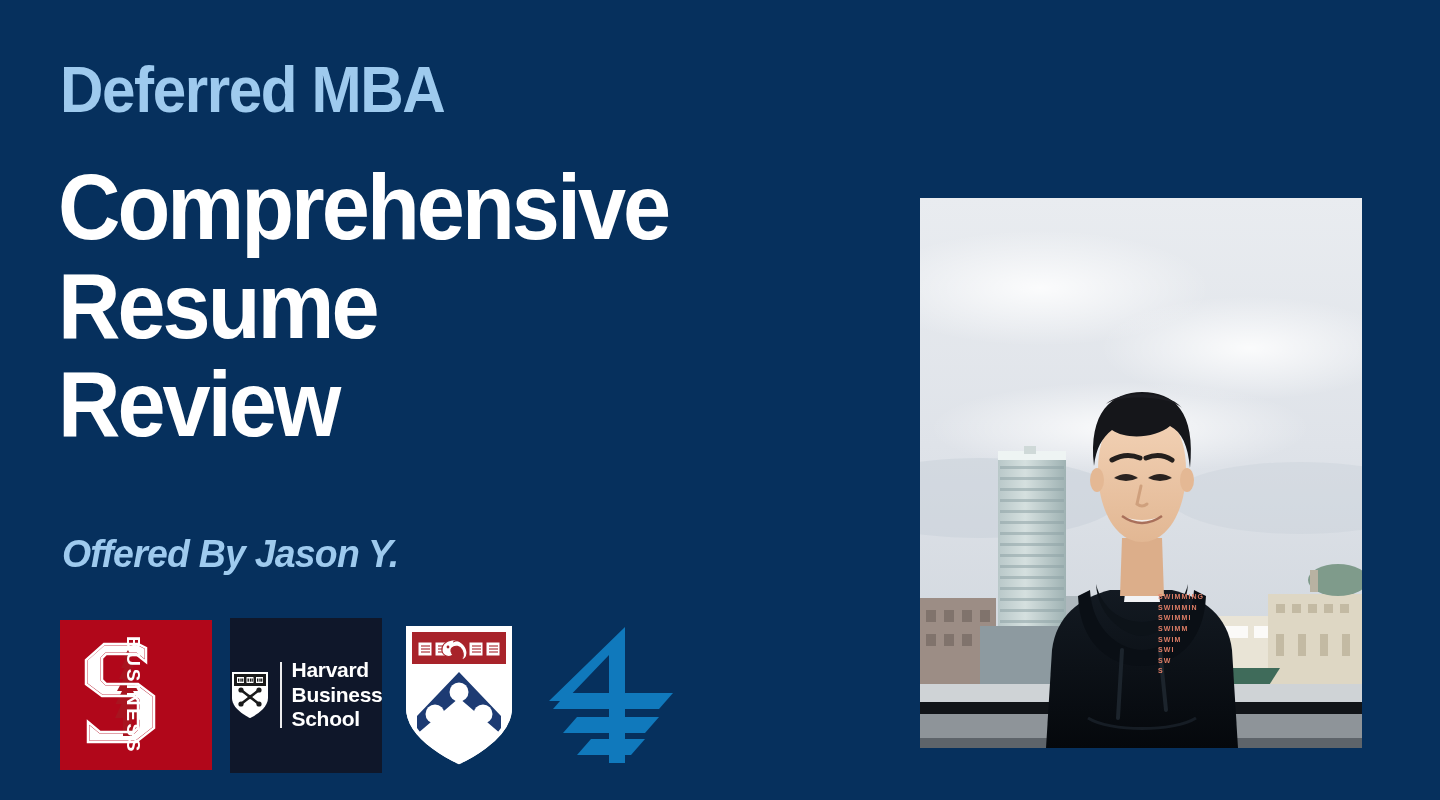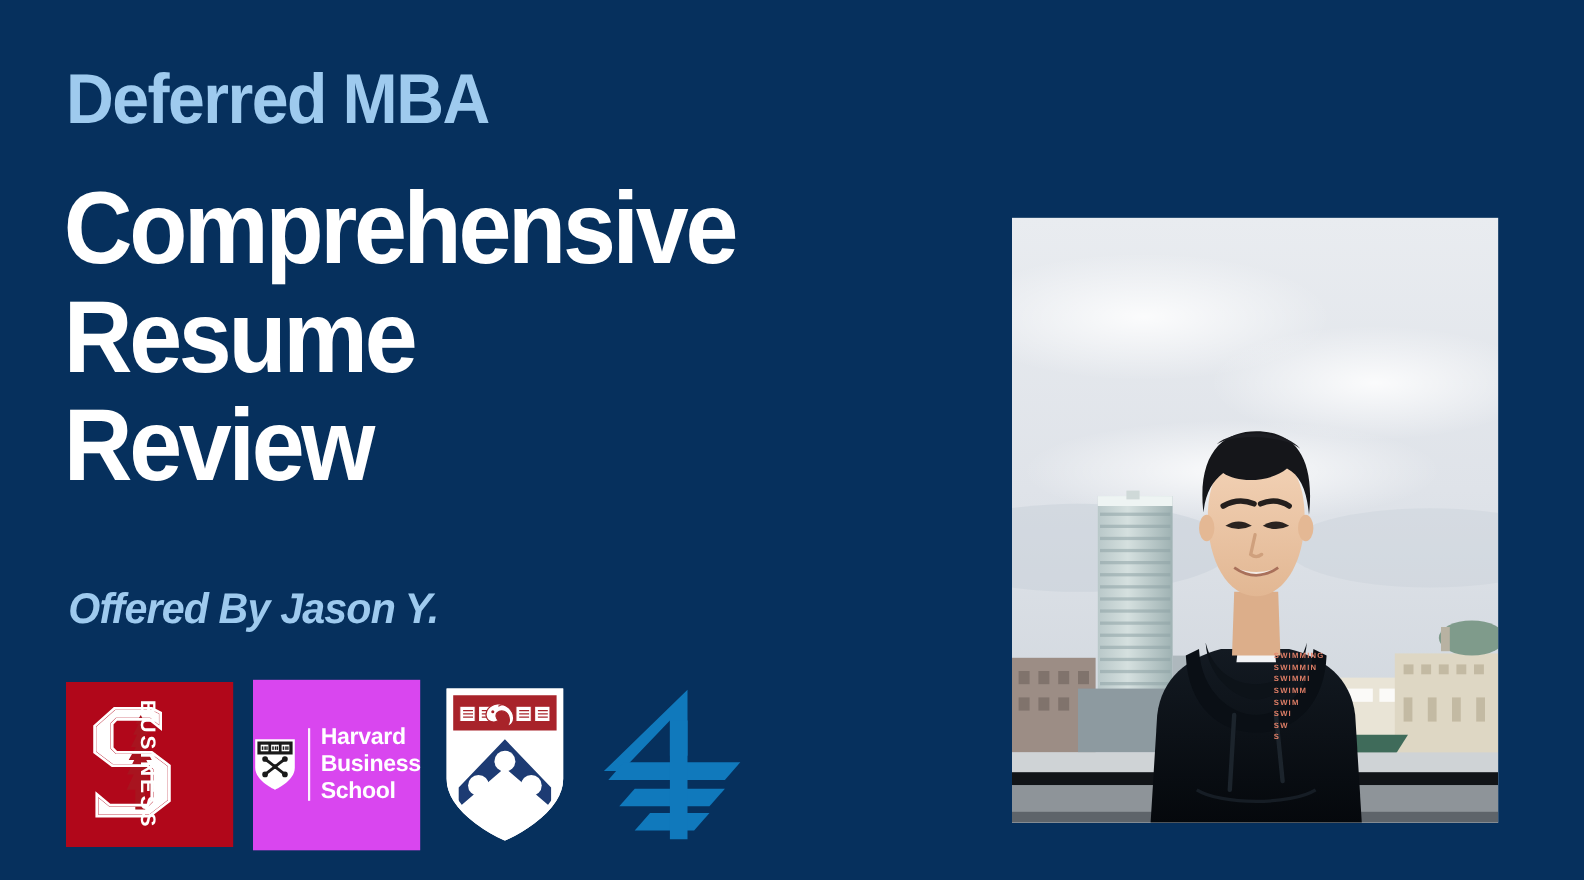--- a/index.html
+++ b/index.html
@@ -86,21 +86,21 @@
     color: #ffffff;
     font-size: 19px;
     font-weight: 700;
     letter-spacing: 2.6px;
     white-space: nowrap;
   }
 
   
   .harvard {
     width: 152px; height: 155px;
-    background: #d946ef;
+    background: #0f172a;
     display: flex; align-items: center; justify-content: center;
   }
   .harvard .inner { display: flex; align-items: center; gap: 10px; }
   .harvard .rule { width: 2px; height: 66px; background: #ffffff; opacity: .92; }
   .harvard .hbs-text {
     color: #ffffff;
     font-size: 21px;
     font-weight: 700;
     line-height: 1.17;
     letter-spacing: -0.3px;

